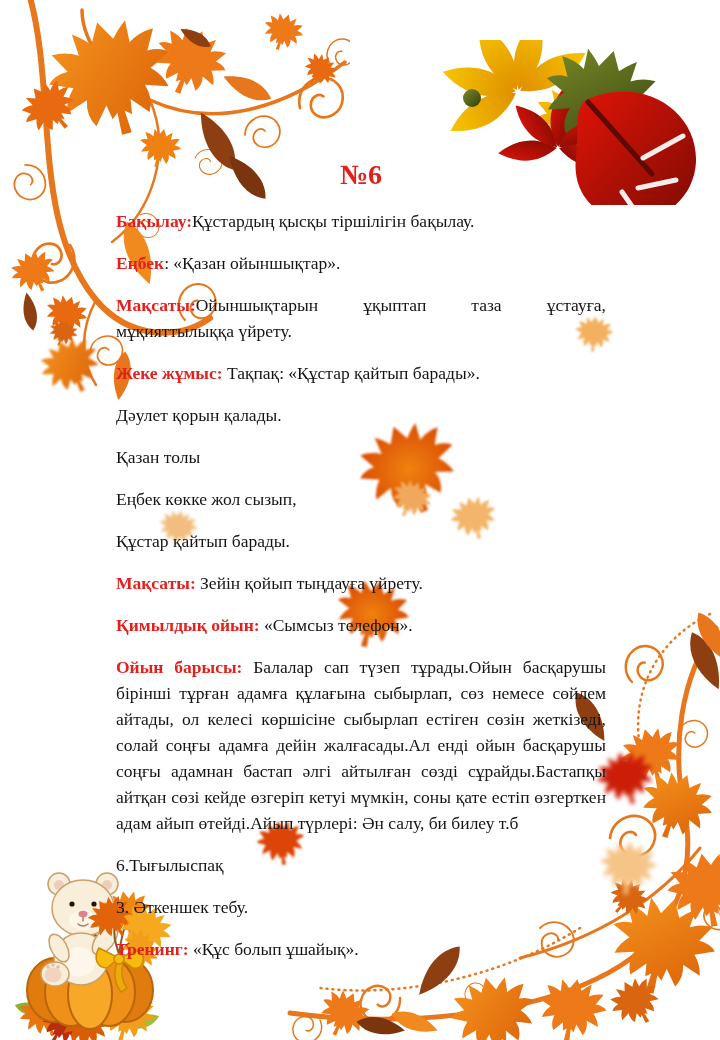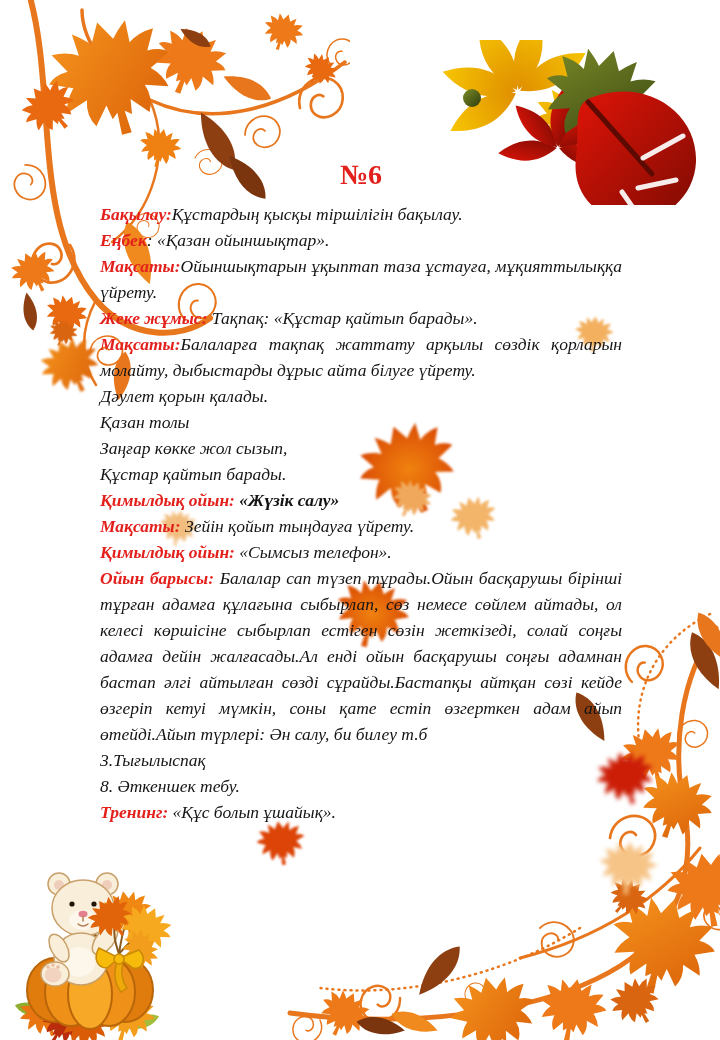--- a/index.html
+++ b/index.html
@@ -10,21 +10,21 @@
   }
   html,body{margin:0;padding:0;background:#888;}
   .page{position:relative;width:720px;height:1040px;background:#ffffff;overflow:hidden;
         font-family:"Liberation Serif", serif;}
   .decor{position:absolute;z-index:1;}
   .sleaf{position:absolute;z-index:1;}
   .doc{position:absolute;z-index:2;left:100px;top:158px;width:522px;color:var(--body-text);
        font-size:17.5px;line-height:26px;}
   .title{text-align:center;color:var(--title-red);font-weight:bold;font-size:28px;
          line-height:34px;margin:0 0 9px 0;}
-  .doc p{margin:0;text-align:justify;font-style:italic;}
+  .doc p{margin:16px;text-align:justify;}
   .label{color:var(--label-red);font-weight:bold;}
   .bold{font-weight:bold;}
   .plain{font-weight:normal;}
 </style>
 </head>
 <body>
 
 <div class="page">
 
   <svg width="0" height="0" style="position:absolute" aria-hidden="true">
@@ -249,28 +249,26 @@
       </svg>
   </div>
 
   <div class="doc">
     <div class="title">№6</div>
     <div id="paragraphs">
         <p><span class="label">Бақылау:</span><span class="plain">Құстардың қысқы тіршілігін  бақылау.</span></p>
         <p><span class="label">Еңбек</span><span class="plain">: «Қазан ойыншықтар».</span></p>
         <p><span class="label">Мақсаты:</span><span class="plain">Ойыншықтарын ұқыптап таза ұстауға, мұқияттылыққа үйрету.</span></p>
         <p><span class="label">Жеке жұмыс: </span><span class="plain">Тақпақ: «Құстар қайтып барады».</span></p>
-        <p><span class="label">Мақсаты:</span><span class="plain">Балаларға тақпақ жаттату арқылы сөздік қорларын молайту, дыбыстарды дұрыс айта білуге үйрету.</span></p>
         <p><span class="plain">Дәулет   қорын қалады.</span></p>
         <p><span class="plain">Қазан  толы</span></p>
-        <p><span class="plain">Заңғар көкке жол сызып,</span></p>
+        <p><span class="plain">Еңбек көкке жол сызып,</span></p>
         <p><span class="plain">Құстар қайтып барады.</span></p>
-        <p><span class="label">Қимылдық ойын: </span><span class="bold">«Жүзік салу»</span></p>
         <p><span class="label">Мақсаты: </span><span class="plain">Зейін қойып тыңдауға  үйрету.</span></p>
         <p><span class="label">Қимылдық ойын: </span><span class="plain">«Сымсыз телефон».</span></p>
         <p><span class="label">Ойын барысы: </span><span class="plain">Балалар сап  түзеп тұрады.Ойын басқарушы бірінші тұрған адамға  құлағына сыбырлап, сөз немесе сөйлем айтады, ол келесі көршісіне сыбырлап естіген сөзін жеткізеді, солай соңғы адамға  дейін жалғасады.Ал енді  ойын басқарушы соңғы адамнан бастап әлгі айтылған сөзді сұрайды.Бастапқы айтқан сөзі кейде өзгеріп кетуі мүмкін, соны қате естіп өзгерткен адам айып өтейді.Айып  түрлері: Ән салу, би билеу т.б</span></p>
-        <p><span class="plain">3.Тығылыспақ</span></p>
-        <p><span class="plain">8. Әткеншек тебу.</span></p>
+        <p><span class="plain">6.Тығылыспақ</span></p>
+        <p><span class="plain">3. Әткеншек тебу.</span></p>
         <p><span class="label">Тренинг: </span><span class="plain">«Құс болып ұшайық».</span></p>
       </div>
   </div>
 
 </div>
 
 </body></html>

